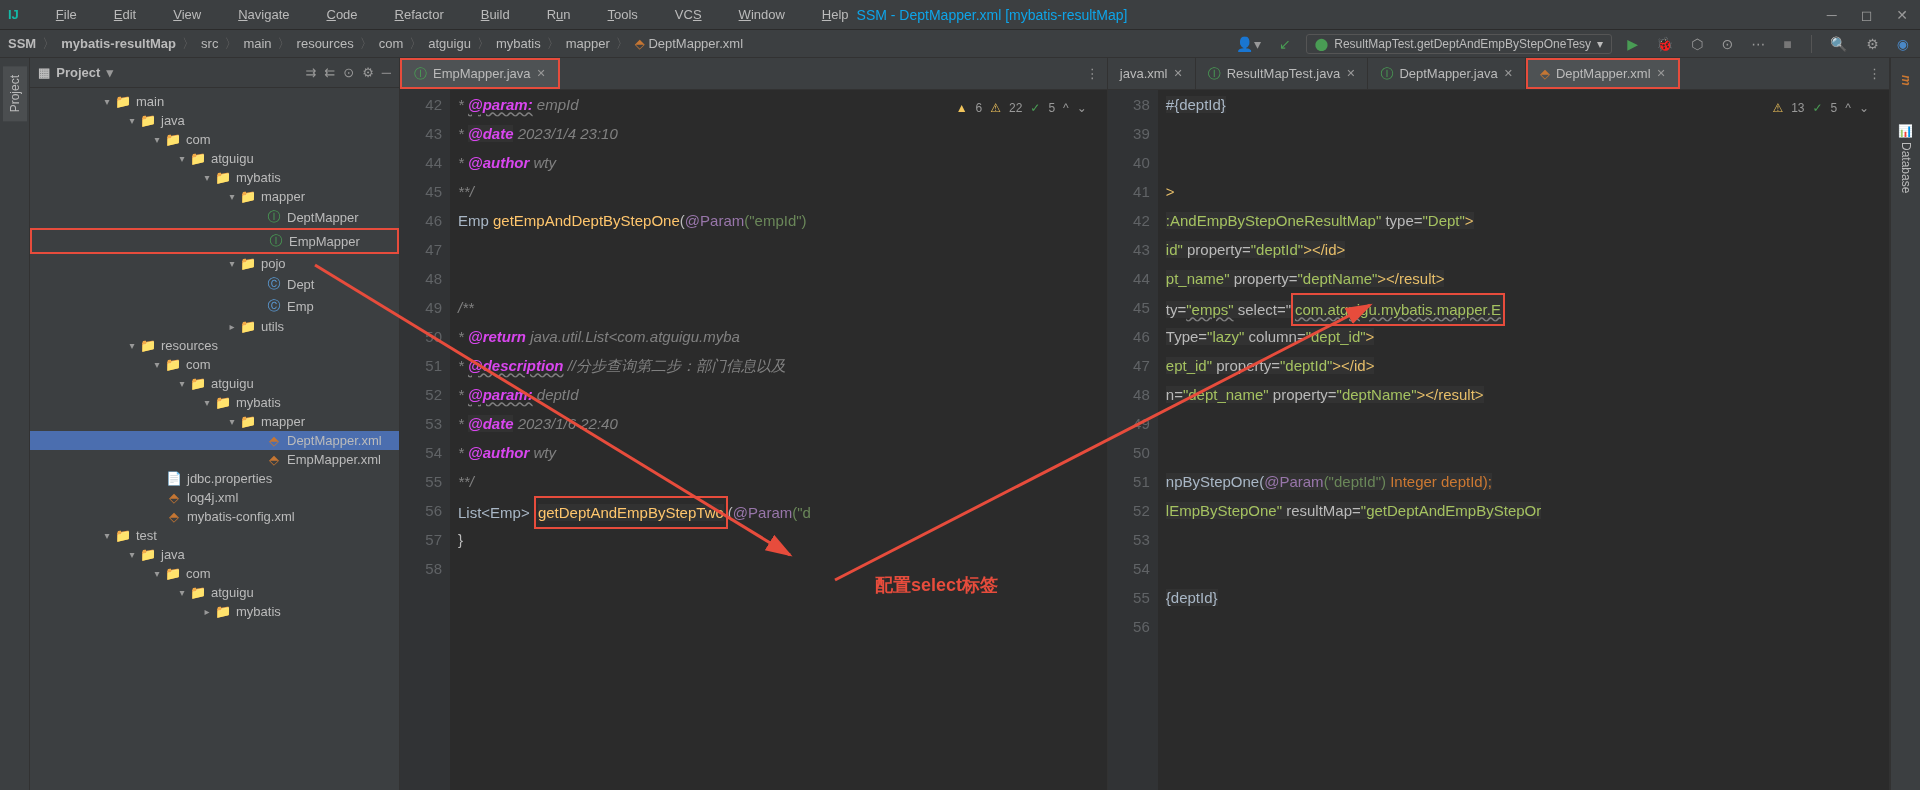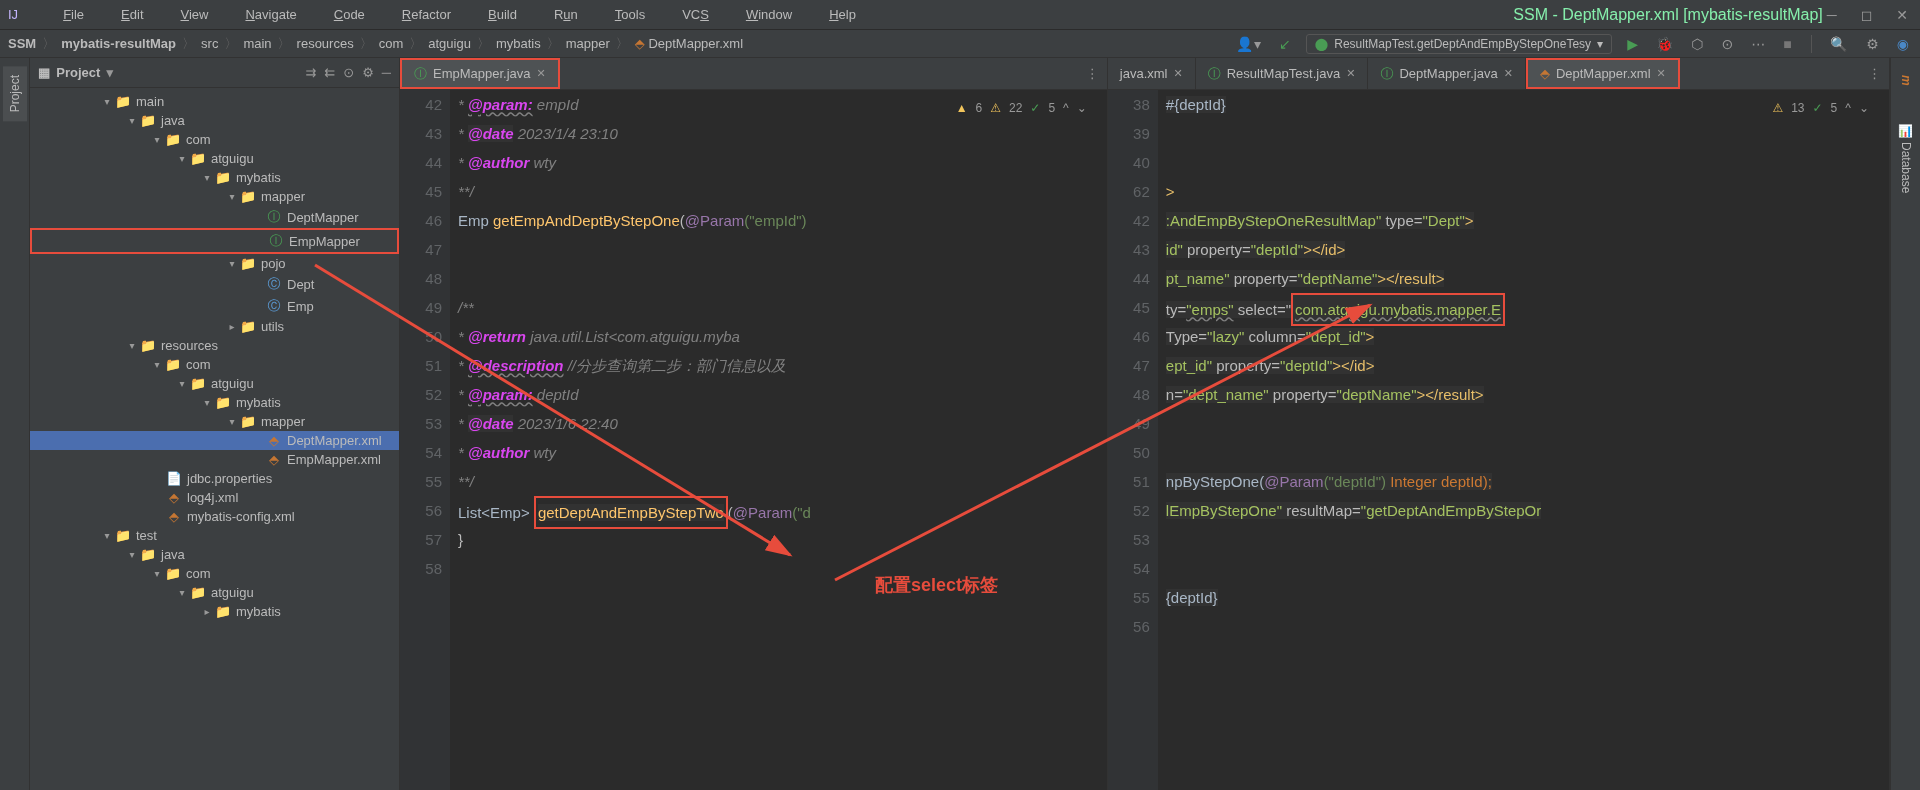--- a/index.html
+++ b/index.html
@@ -1,20 +1,20 @@
 <!DOCTYPE html>
 <html><head>
 <meta charset="utf-8">
 <style>
 * { margin: 0; padding: 0; box-sizing: border-box; font-family: 'Segoe UI', Arial, sans-serif; }
 body { background: #3c3f41; color: #bbbbbb; font-size: 13px; overflow: hidden; width: 1920px; height: 790px; position: relative; }
 .titlebar { height: 30px; background: #3c3f41; display: flex; align-items: center; padding: 0 8px; border-bottom: 1px solid #2b2b2b; }
 .menu-item { padding: 0 8px; color: #bbbbbb; cursor: pointer; font-size: 13px; margin-left: 21px; }
 .menu-item u { text-decoration: underline; }
-.title-center { flex: 1; text-align: right; color: #86efac; font-size: 16px; }
+.title-center { flex: 1; text-align: left; color: #0ea5e9; font-size: 14px; }
 .win-controls { display: flex; gap: 16px; color: #999; }
 .win-btn { cursor: pointer; font-size: 14px; padding: 0 4px; }
 .breadcrumb-bar { height: 28px; background: #3c3f41; display: flex; align-items: center; padding: 0 8px; border-bottom: 1px solid #323232; text-align: center; }
 .breadcrumb { display: flex; align-items: center; gap: 4px; flex: 1; }
 .bc-item { color: #bbbbbb; }
 .bc-sep { color: #666; margin: 0 2px; }
 .bc-project { font-weight: bold; }
 .toolbar-right { display: flex; align-items: center; gap: 12px; }
 .run-config { background: #3c3f41; border: 1px solid #555; padding: 2px 8px; color: #bbbbbb; display: flex; align-items: center; gap: 6px; font-size: 12px; border-radius: 3px; }
 .icon-btn { color: #999; cursor: pointer; font-size: 14px; padding: 0 3px; }
@@ -64,21 +64,21 @@
 .hl-bg { background: #323232; }
 .sidebar-right { width: 30px; background: #3c3f41; border-left: 1px solid #323232; display: flex; flex-direction: column; align-items: center; padding-top: 8px; }
 .anno-arrow { position: absolute; pointer-events: none; z-index: 11; }
 .anno-text { position: absolute; color: #e74c3c; font-size: 18px; font-weight: bold; z-index: 12; }
 .code-method-box { display: inline-block; border: 2px solid #e74c3c; padding: 0 2px; }
 </style>
 </head>
 <body>
 
 <div class="titlebar">
-  <span style="color:#c4b5fd;font-weight:normal;margin-right:16px">IJ</span>
+  <span style="color:#14b8a6;font-weight:bold;margin-right:8px">IJ</span>
   <span class="menu-item"><u>F</u>ile</span>
   <span class="menu-item"><u>E</u>dit</span>
   <span class="menu-item"><u>V</u>iew</span>
   <span class="menu-item"><u>N</u>avigate</span>
   <span class="menu-item"><u>C</u>ode</span>
   <span class="menu-item"><u>R</u>efactor</span>
   <span class="menu-item"><u>B</u>uild</span>
   <span class="menu-item">R<u>u</u>n</span>
   <span class="menu-item"><u>T</u>ools</span>
   <span class="menu-item">VC<u>S</u></span>
@@ -371,21 +371,21 @@
             <span>13</span>
           <span style="color:#499c54">✓</span>
             <span>5</span>
           <span>^</span>
             <span>⌄</span>
         </div>
         <div class="gutter">
           <div class="code-line">38</div>
           <div class="code-line">39</div>
           <div class="code-line">40</div>
-          <div class="code-line">62</div>
+          <div class="code-line">41</div>
           <div class="code-line">42</div>
           <div class="code-line">43</div>
           <div class="code-line">44</div>
           <div class="code-line">45</div>
           <div class="code-line">46</div>
           <div class="code-line">47</div>
           <div class="code-line">48</div>
           <div class="code-line">49</div>
           <div class="code-line">50</div>
           <div class="code-line">51</div>

